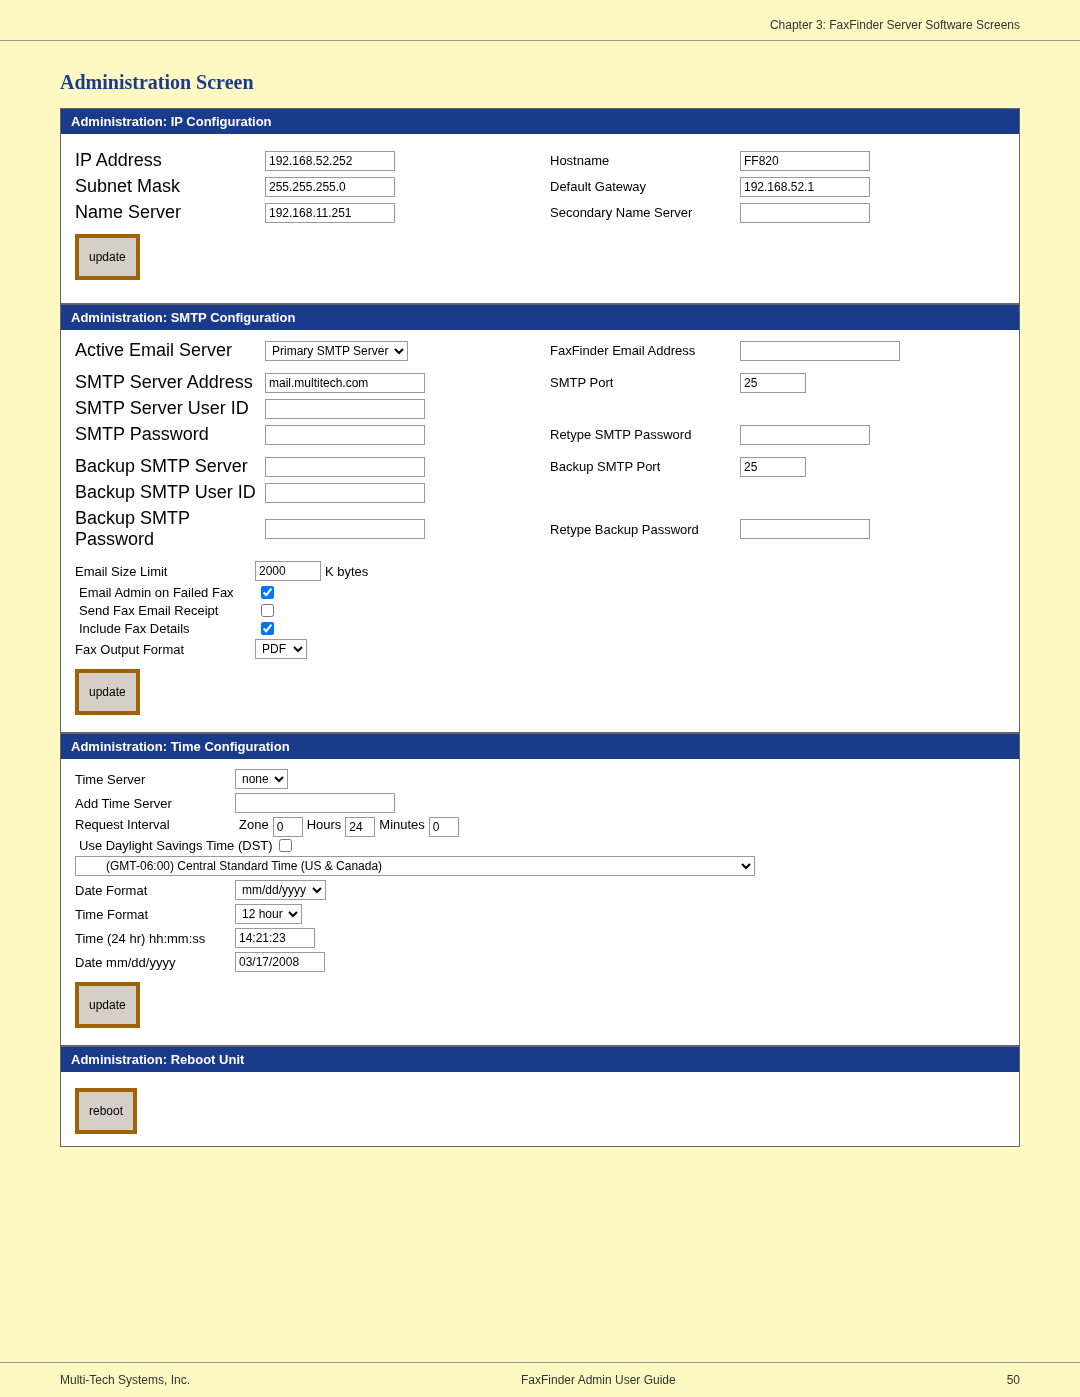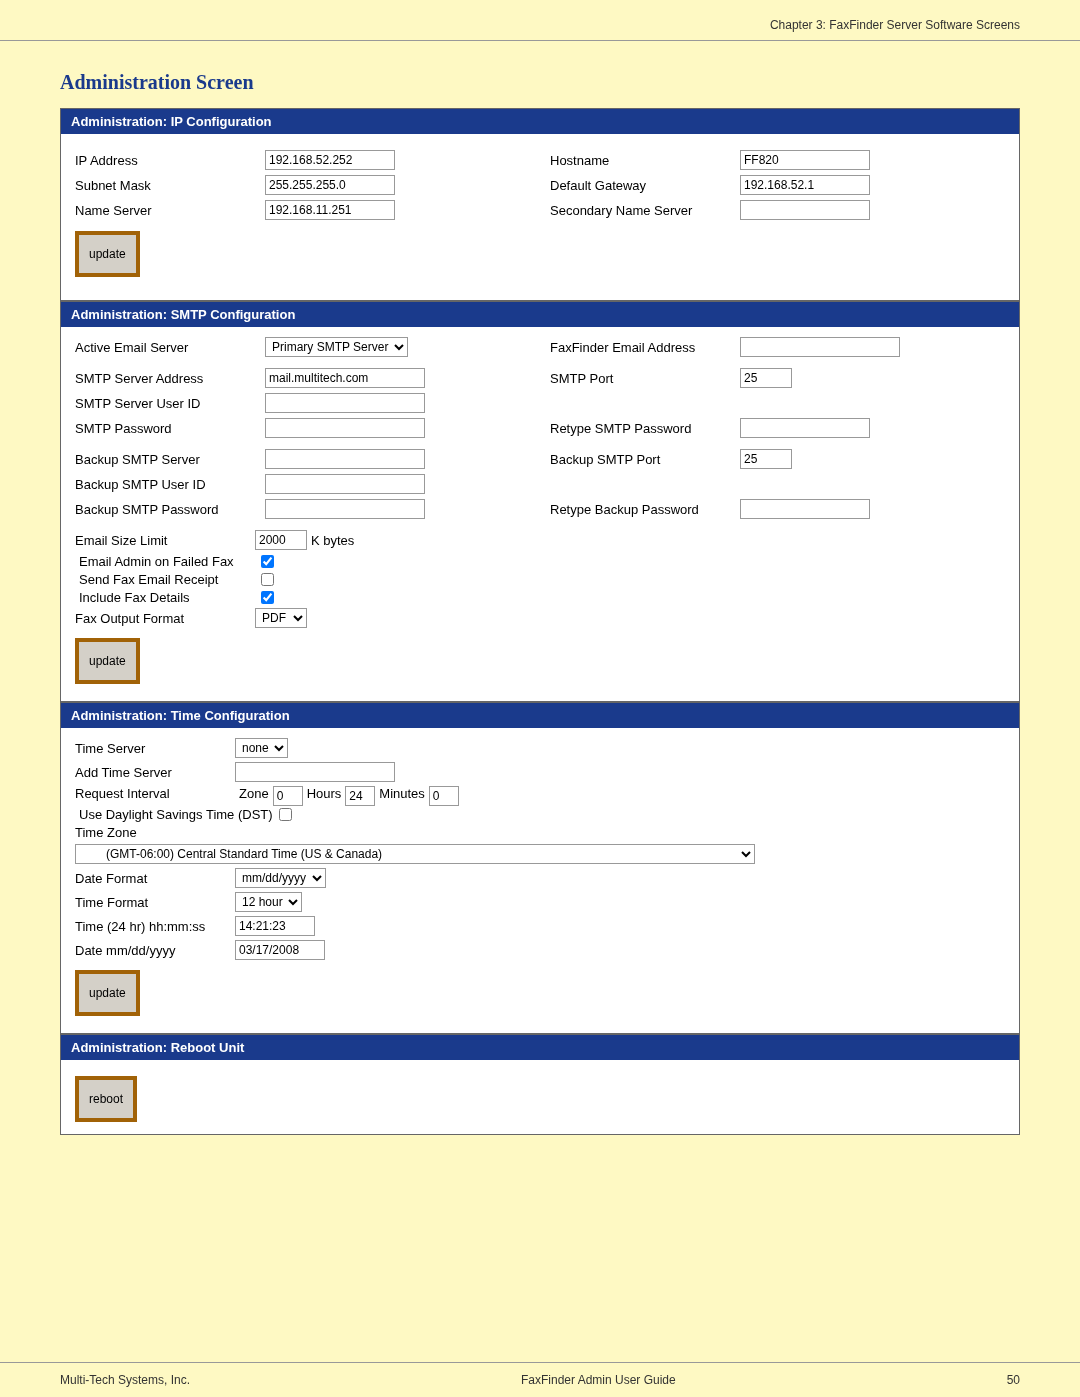--- a/index.html
+++ b/index.html
@@ -60,21 +60,21 @@
       padding: 10px 14px 12px 14px;
       background: #fff;
     }
     .form-row {
       display: flex;
       align-items: center;
       margin-bottom: 5px;
     }
     .label-col {
       width: 190px;
-      font-size: 13px;
+      font-size: 18px;
       flex-shrink: 0;
     }
     .input-col {
       flex: 1;
     }
     .label-col-right {
       width: 190px;
       font-size: 13px;
       flex-shrink: 0;
       margin-left: 20px;
@@ -84,21 +84,21 @@
     }
     input[type="text"] {
       border: 1px solid #999;
       padding: 1px 3px;
       font-size: 12px;
       height: 20px;
       background: #fff;
     }
     input.w130 { width: 130px; }
     input.w80  { width: 80px; }
-    input.w50  { width: 52px; }
+    input.w50  { width: 66px; }
     input.w30  { width: 30px; }
     input.w160 { width: 160px; }
     input.w90  { width: 90px; }
     select {
       border: 1px solid #999;
       font-size: 12px;
       height: 20px;
       background: #fff;
       padding: 0 2px;
     }
@@ -342,23 +342,20 @@
           <input type="text" class="w30" value="24" style="">
           <span class="lbl">Minutes</span>
           <input type="text" class="w30" value="0" style="">
         </div>
 
         <div class="checkbox-row">
           <span class="lbl">Use Daylight Savings Time (DST)</span>
           <input type="checkbox" style="margin-left: 6px;">
         </div>
 
-        <div class="row-simple">
-          <span class="lbl">Time Zone</span>
-        </div>
 
         <div class="row-simple">
           <select class="full-width-select" style="width:680px;padding-left:26px;">
             <option>(GMT-06:00) Central Standard Time (US &amp; Canada)</option>
           </select>
         </div>
 
         <div class="row-simple" style="margin-top:4px;">
           <span class="lbl lbl-w160">Date Format</span>
           <select>

